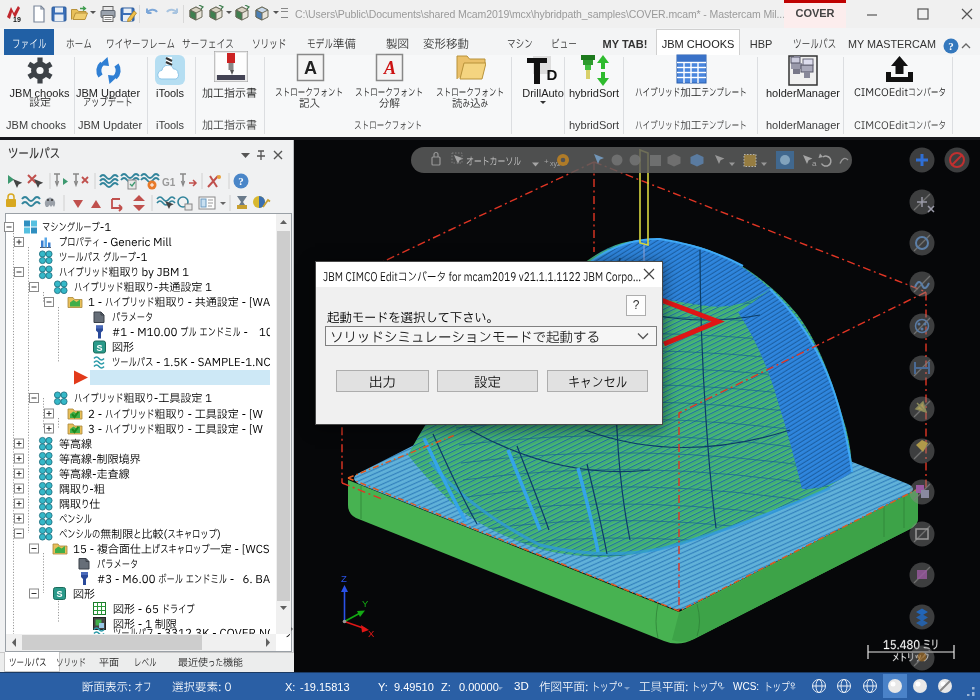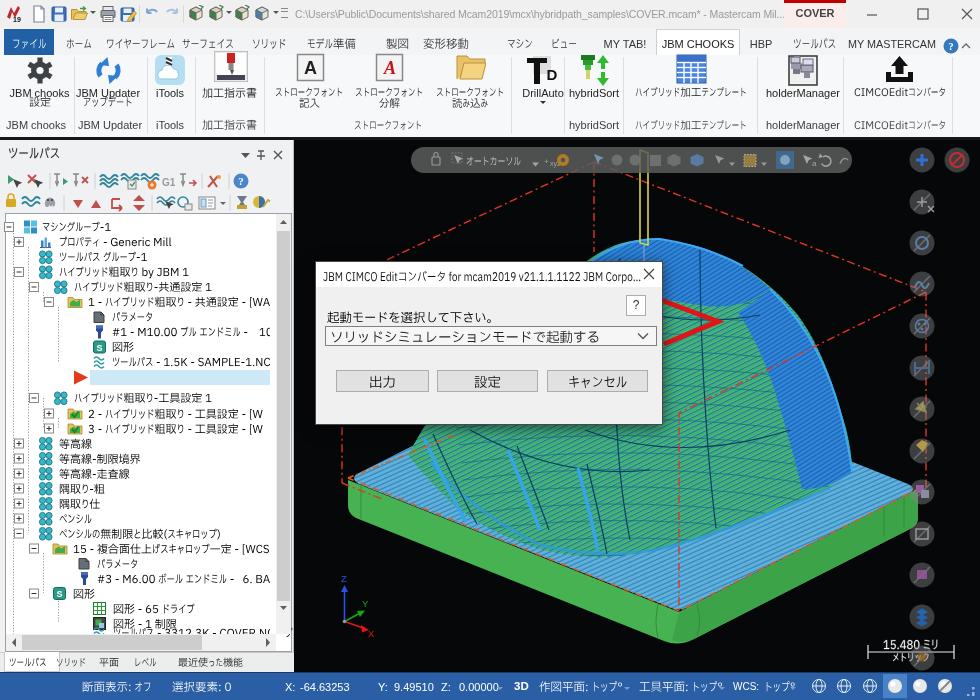--- a/index.html
+++ b/index.html
@@ -106,21 +106,21 @@
     </svg>
 <svg style="position:absolute;left:423.0px;top:48.0px;overflow:visible;" width="1" height="1">
       <path transform="scale(0.01150 -0.01150)" d="M178 364Q253 412 293 458Q333 503 348 557Q364 611 365 691H55V747H460V838H523V747H946V691H649V441Q649 411 634 398Q620 384 588 384H459L445 438H586V691H428Q426 601 406 537Q387 473 342 420Q297 367 217 316ZM255 613Q201 505 85 428L45 472Q103 509 142 551Q180 593 207 644ZM760 643Q876 548 947 451L901 414Q826 513 717 605ZM936 -72Q681 -29 520 41Q332 -42 70 -71L53 -13Q285 11 450 76Q362 123 289 193Q205 136 108 95L78 146Q190 192 270 252Q349 312 405 387L460 363Q442 335 415 305H805V259Q733 155 592 77Q736 21 952 -12ZM521 107Q643 165 725 254H366L337 229Q415 157 521 107ZM1909 792Q1849 714 1766 647Q1682 580 1587 534L1553 592Q1743 683 1858 832ZM1562 413H1444V-74H1383V413H1233Q1229 259 1196 142Q1163 26 1091 -76L1043 -26Q1110 66 1140 169Q1169 272 1172 413H1047V472H1173V737H1067V795H1549V737H1444V472H1562ZM1234 737V472H1383V737ZM1553 309Q1648 355 1734 424Q1819 494 1880 571L1931 533Q1866 452 1777 376Q1688 301 1587 248ZM1961 260Q1884 157 1774 67Q1665 -23 1542 -79L1504 -18Q1624 34 1728 118Q1832 201 1908 298ZM2955 375V332Q2889 173 2752 74Q2615 -24 2414 -77L2390 -19Q2564 26 2675 99Q2650 127 2619 156Q2588 184 2563 203L2609 243Q2636 224 2669 194Q2702 165 2728 136Q2826 212 2881 322H2641Q2549 236 2426 185L2402 232L2361 199L2272 362Q2269 366 2266 366Q2264 365 2264 360V-79H2208V376H2201Q2197 311 2168 246Q2138 182 2075 106L2037 157Q2115 249 2154 334Q2193 418 2201 502H2043V560H2208V713Q2149 697 2067 684L2052 737Q2134 749 2220 774Q2306 799 2365 830L2396 782Q2343 753 2264 728V560H2408V502H2264V386H2269L2285 399Q2292 406 2299 406Q2308 406 2314 395L2403 241Q2496 278 2568 337Q2639 396 2680 465Q2560 392 2406 353L2384 411Q2536 448 2639 509Q2594 555 2537 599L2581 638Q2651 584 2693 543Q2787 611 2839 700H2613Q2526 618 2415 570L2387 622Q2475 661 2542 716Q2609 771 2642 835L2702 819Q2686 786 2660 752H2916V710Q2845 568 2692 472L2742 451Q2719 409 2691 375ZM3732 644H3927Q3927 400 3923 272Q3919 143 3909 57Q3901 -7 3875 -34Q3849 -62 3792 -62H3714L3698 -2H3777Q3804 -2 3818 4Q3833 11 3840 26Q3846 42 3850 74Q3868 226 3868 585H3732Q3730 358 3694 201Q3657 44 3579 -75L3533 -28Q3604 80 3637 223Q3670 366 3672 585H3583V644H3672V833H3732ZM3537 -5Q3437 -22 3302 -35Q3168 -48 3041 -53L3036 0Q3142 4 3268 14V110H3055V159H3268V235H3078V538H3268V613H3046V663H3268V744Q3169 736 3084 733L3075 782Q3344 792 3489 829L3515 782Q3444 763 3326 749V663H3555V613H3326V538H3519V235H3326V159H3530V110H3326V19Q3467 34 3534 45ZM3268 492H3132V411H3268ZM3466 411V492H3326V411ZM3132 366V281H3268V366ZM3326 281H3466V366H3326Z" fill="#333"></path>
     </svg>
 <svg style="position:absolute;left:507.1px;top:48.0px;overflow:visible;" width="1" height="1">
       <path transform="scale(0.01150 -0.01150)" d="M78 699H664V634Q622 523 549 422Q476 322 386 240Q454 147 512 57L474 7Q338 222 190 394L226 444Q294 364 348 292Q430 364 497 452Q563 541 602 631H78ZM1121 594Q1071 630 1011 663Q952 696 899 718L919 783Q969 762 1029 728Q1090 695 1144 657ZM872 70Q1002 95 1097 157Q1192 219 1262 326Q1332 433 1386 596L1432 553Q1351 306 1220 172Q1090 38 886 -3ZM1063 343Q1007 379 947 411Q887 443 837 463L855 528Q908 507 969 474Q1030 442 1084 406ZM1843 510Q1736 607 1611 684L1638 747Q1763 668 1873 570ZM1620 88Q1752 121 1845 185Q1938 249 2004 354Q2071 459 2120 618L2166 577Q2092 334 1965 200Q1838 66 1635 15Z" fill="#333"></path>
     </svg>
 <svg style="position:absolute;left:551.1px;top:48.0px;overflow:visible;" width="1" height="1">
       <path transform="scale(0.01150 -0.01150)" d="M638 816Q679 734 707 652L668 626Q634 720 598 791ZM556 771Q602 670 624 604L583 579Q555 665 514 745ZM202 176Q202 120 221 95Q241 70 285 70H614V3H286Q212 3 180 44Q148 85 148 177V766H202V447Q287 464 382 499Q477 534 561 579L579 512Q494 467 395 432Q296 396 202 375ZM1385 88V20H866V88H1209Q1232 277 1238 475H922V543H1293Q1291 319 1263 88ZM2175 342H1575V418H2175Z" fill="#333"></path>
     </svg>
-<div style="position:absolute;left:625px;top:39.2px;font-family:'Liberation Sans',sans-serif;font-size:11px;line-height:10.7px;color:#333;font-weight:400;white-space:nowrap;transform:translateX(-50%);">MY TAB!</div>
+<div style="position:absolute;left:625px;top:39.2px;font-family:'Liberation Sans',sans-serif;font-size:11px;line-height:10.7px;color:#333;font-weight:700;white-space:nowrap;transform:translateX(-50%);">MY TAB!</div>
 <div class="abs" style="left:656px;top:29px;width:84px;height:26px;background:#fff;border:1px solid #d0d0d0;border-bottom:none;box-sizing:border-box"></div>
 <div style="position:absolute;left:698.0px;top:39.2px;font-family:'Liberation Sans',sans-serif;font-size:11px;line-height:10.7px;color:#222;font-weight:400;white-space:nowrap;transform:translateX(-50%);">JBM CHOOKS</div>
 <div style="position:absolute;left:761.0px;top:39.2px;font-family:'Liberation Sans',sans-serif;font-size:11px;line-height:10.7px;color:#333;font-weight:400;white-space:nowrap;transform:translateX(-50%);">HBP</div>
 <svg style="position:absolute;left:793.4px;top:48.0px;overflow:visible;" width="1" height="1">
       <path transform="scale(0.01150 -0.01150)" d="M352 454Q332 603 286 758L338 778Q379 640 404 471ZM226 41Q351 111 429 207Q507 303 549 434Q591 565 608 748L664 737Q645 546 600 404Q554 263 471 156Q387 50 257 -24ZM150 394Q122 550 71 700L122 725Q173 569 201 415ZM1425 342H825V418H1425ZM2199 393Q2164 245 2099 140Q2035 36 1950 -11H1901V772H1954V69Q2088 165 2153 427ZM1715 767H1768V466Q1768 285 1726 172Q1685 59 1599 -25L1564 32Q1642 106 1679 205Q1715 304 1715 464ZM2800 708Q2800 762 2825 796Q2851 829 2893 829Q2936 829 2961 796Q2986 762 2986 708Q2986 654 2961 620Q2936 587 2893 587Q2851 587 2825 620Q2800 654 2800 708ZM2947 701V715Q2947 744 2932 762Q2918 779 2893 779Q2867 779 2853 762Q2840 744 2840 715V701Q2840 672 2853 654Q2867 637 2893 637Q2918 637 2932 654Q2947 672 2947 701ZM2300 41Q2378 185 2418 344Q2457 502 2469 725L2524 720Q2511 489 2470 320Q2428 151 2348 0ZM2751 725Q2763 507 2804 347Q2844 187 2921 41L2872 0Q2792 153 2751 322Q2709 492 2696 720ZM3644 4Q3532 153 3416 262Q3356 181 3279 115Q3202 49 3111 1L3084 67Q3261 157 3374 310Q3487 462 3518 652H3140V720H3578Q3578 683 3568 623Q3542 458 3451 314Q3568 202 3677 59Z" fill="#333"></path>
     </svg>
 <div style="position:absolute;left:892.0px;top:39.4px;font-family:'Liberation Sans',sans-serif;font-size:10.8px;line-height:10.5px;color:#333;font-weight:400;white-space:nowrap;transform:translateX(-50%);">MY MASTERCAM</div>
 <svg class="abs" style="left:943px;top:38px" width="16" height="16">
       <circle cx="8" cy="8" r="7.5" fill="#3478bd"></circle>
       <text x="8" y="12" font-family="Liberation Serif" font-size="11" font-weight="bold" fill="#fff" text-anchor="middle">?</text>
@@ -908,27 +908,27 @@
       <path transform="scale(0.01000 -0.01000)" d="M139 810H863V524H139ZM802 692V759H199V692ZM199 643V573H802V643ZM49 452H952V400H472V-77H414V30Q257 4 48 -8L43 45L139 51V400H49ZM197 327H414V400H197ZM897 274Q861 163 768 73Q849 16 948 -20L922 -71Q805 -25 724 35Q642 -30 532 -73L501 -24Q608 19 680 71Q609 135 555 227L603 252Q650 171 724 107Q797 174 837 270H519V322H897ZM197 202H414V277H197ZM197 55Q323 64 414 79V152H197ZM1494 479Q1490 349 1466 250Q1441 152 1392 79L1339 126Q1386 196 1408 297Q1430 398 1430 541V757Q1573 761 1694 780Q1814 798 1899 827L1929 770Q1851 743 1734 724Q1618 704 1495 700V539H1955V479H1787V59H1721V479ZM1263 575Q1163 705 1076 782L1122 821Q1219 736 1310 614ZM1963 10 1953 -52H1467Q1353 -52 1288 -6Q1224 39 1217 108H1210Q1206 -3 1062 -66L1039 -6Q1116 27 1148 72Q1180 116 1180 188V411H1048V472H1245V185Q1245 101 1304 56Q1364 10 1464 10ZM2295 827Q2271 713 2226 605V-74H2165V484Q2116 399 2058 341L2020 394Q2099 481 2152 590Q2204 698 2238 845ZM2947 -73Q2706 -34 2545 67Q2504 22 2445 -13Q2386 -48 2305 -76L2277 -21Q2352 4 2405 34Q2458 63 2495 101Q2422 156 2373 221L2419 259Q2468 195 2533 149Q2568 203 2585 290H2343V579H2601V682H2305V738H2601V845H2662V738H2955V682H2662V579H2919V290H2647Q2627 184 2583 116Q2731 25 2966 -13ZM2403 344H2593Q2601 405 2601 501V525H2403ZM2858 525H2662V500Q2662 407 2654 344H2858ZM3274 23Q3380 37 3442 65Q3504 93 3532 141Q3561 189 3561 262Q3561 341 3524 385Q3487 429 3420 429Q3367 429 3295 407Q3224 385 3117 339L3102 405Q3208 450 3285 472Q3362 495 3420 495Q3478 495 3522 466Q3566 438 3590 385Q3614 332 3614 262Q3614 168 3579 106Q3545 43 3474 6Q3402 -30 3286 -45ZM4195 602Q4115 588 4022 583Q3975 274 3896 -8L3844 15Q3920 271 3968 580L3896 579L3830 580V645Q3851 644 3900 644Q3951 644 3978 645Q3988 713 3999 810L4050 800Q4046 755 4031 647Q4121 654 4190 666ZM4130 475Q4276 504 4412 512L4414 447Q4280 439 4136 409ZM4438 12Q4399 2 4350 -4Q4300 -9 4258 -9Q4173 -9 4129 30Q4085 69 4085 144Q4085 215 4114 291L4161 271Q4136 202 4136 155Q4136 57 4259 57Q4346 57 4432 78ZM4827 340 4791 301 4731 449Q4729 452 4728 452Q4726 452 4726 448V-78H4670V444H4663Q4656 283 4572 147L4533 196Q4591 285 4622 388Q4654 491 4663 595H4548V649H4670V839H4726V649H4833V595H4726V473H4731L4744 484Q4753 491 4758 491Q4764 491 4770 479ZM5175 692 5209 729 5240 698Q5286 764 5317 838L5364 814Q5324 732 5274 661Q5294 639 5318 609Q5366 681 5393 734L5439 709Q5407 651 5364 589Q5322 527 5283 480Q5359 488 5395 493Q5380 538 5368 566L5414 582Q5449 497 5468 414L5421 399L5408 450Q5302 431 5196 425L5191 474L5215 475Q5246 509 5288 567Q5241 627 5175 692ZM4943 554Q4893 620 4827 687L4863 724L4894 692Q4940 762 4969 836L5016 815Q4978 725 4927 655Q4944 636 4959 617L4973 600Q5023 682 5047 733L5092 708Q5059 644 5018 579Q4976 514 4939 467Q4985 470 5042 478Q5030 518 5016 553L5063 569Q5093 488 5112 398L5066 383L5054 433Q4948 415 4842 410L4837 461Q4849 461 4875 463Q4906 499 4943 554ZM5416 149 5465 129 5454 -24Q5452 -46 5442 -58Q5431 -69 5414 -69Q5394 -69 5371 -53Q5303 -5 5254 60Q5161 -18 5008 -78L4984 -27Q5062 2 5120 34Q5178 65 5225 104Q5180 179 5153 281H4988V261Q4988 198 4975 157L4979 154L4988 166Q4996 174 5004 174Q5013 174 5021 167L5114 84L5076 44L4982 129Q4975 134 4973 134Q4968 134 4963 125Q4920 28 4811 -71L4774 -26Q4857 47 4895 114Q4933 180 4933 262V281H4833V334H5140Q5114 466 5114 638V834H5166V638Q5166 460 5193 334H5462V281H5206Q5227 205 5264 141Q5310 189 5358 261L5402 232Q5347 148 5293 96Q5337 36 5405 -13ZM5364 335Q5295 367 5251 380L5276 422Q5345 403 5390 376ZM5888 785Q5922 743 5963 680Q6004 617 6028 570L5982 538Q5977 547 5947 601Q5769 573 5554 558L5546 617L5609 621Q5638 667 5668 730Q5698 792 5716 846L5776 832Q5731 711 5682 627Q5816 640 5914 654Q5871 720 5846 754ZM6161 434Q6106 434 6084 455Q6061 476 6061 529V834H6122V680Q6189 703 6258 735Q6326 767 6372 797L6405 749Q6356 717 6278 683Q6201 649 6122 624V541Q6122 510 6132 500Q6142 490 6173 490H6367V624L6423 604V496Q6423 463 6408 448Q6393 434 6360 434ZM5598 -75V505H5971V9Q5971 -28 5956 -42Q5940 -57 5907 -57H5787L5770 0H5912V141H5658V-75ZM5912 350V450H5658V350ZM6376 160 6432 140V2Q6432 -31 6417 -46Q6402 -60 6369 -60H6161Q6107 -60 6084 -38Q6061 -17 6061 35V371H6122V201Q6193 226 6262 262Q6332 297 6383 332L6417 283Q6365 246 6286 207Q6206 168 6122 139V48Q6122 17 6132 7Q6142 -3 6173 -3H6376ZM5658 296V195H5912V296Z" fill="#222"></path>
     </svg>
 <div class="abs" style="left:0;top:672px;width:980px;height:28px;background:#2a5fa5;border-top:1px solid #1b3a63;box-sizing:border-box"></div>
 <svg style="position:absolute;left:82.0px;top:690.5px;overflow:visible;" width="1" height="1">
       <path transform="scale(0.01150 -0.01150)" d="M153 213Q275 347 305 477H159V532H321V830H376V532H535V477H376V403H381L390 412Q399 421 407 421Q414 421 422 411L536 252L497 209L384 371Q381 375 378 374Q376 373 376 368V93H321V424H315Q304 290 185 156ZM957 515V460H838V-75H778V460H625Q623 272 599 146Q575 20 517 -78L469 -31L487 2H126V-75H65V812H126V59H490V9Q531 95 548 207Q566 319 566 488V744Q779 771 905 828L937 778Q878 751 798 730Q717 709 625 697V515ZM528 761Q519 721 496 661Q472 601 452 567L411 592Q430 626 452 683Q473 740 482 780ZM234 574Q224 611 203 662Q182 714 162 752L207 776Q227 737 248 685Q270 633 279 595ZM1954 737H1545Q1527 674 1500 612H1904V-74H1841V-8H1160V-74H1097V612H1436Q1463 670 1483 737H1046V795H1954ZM1317 556H1160V48H1317ZM1377 426H1616V556H1377ZM1676 48H1841V556H1676ZM1377 239H1616V374H1377ZM1616 187H1377V48H1616ZM2958 -10 2926 -65Q2759 3 2654 111Q2550 219 2500 368Q2440 290 2353 230V30Q2498 56 2613 88L2621 29Q2430 -27 2164 -64L2151 -2Q2223 7 2290 19V190Q2194 134 2068 94L2042 151Q2298 231 2429 370H2056V426H2460V530H2127V584H2460V684H2089V739H2460V834H2524V739H2911V684H2524V584H2872V530H2524V426H2945V370H2560Q2601 263 2667 187Q2778 244 2863 322L2907 279Q2814 197 2709 142Q2804 53 2958 -10ZM3154 781H3846V718H3154ZM3061 559H3940V496H3542V29Q3542 -12 3524 -30Q3505 -48 3463 -48H3291L3274 13H3474V496H3061ZM3727 402Q3786 326 3834 246Q3881 165 3930 61L3866 32Q3818 136 3772 217Q3725 298 3671 369ZM3306 386Q3280 286 3232 197Q3185 108 3111 26L3054 67Q3127 147 3170 224Q3212 301 3241 401ZM4092 483V496Q4092 523 4108 538Q4123 554 4153 554Q4183 554 4198 538Q4214 523 4214 496V483Q4214 456 4198 440Q4183 425 4153 425Q4123 425 4108 440Q4092 456 4092 483ZM4092 46V59Q4092 86 4108 102Q4123 117 4153 117Q4183 117 4198 102Q4214 86 4214 59V46Q4214 19 4198 4Q4183 -12 4153 -12Q4123 -12 4108 4Q4092 19 4092 46ZM5235 616V550H5063V52Q5063 -19 5005 -19H4874L4863 48H5011V541H5006Q4981 430 4880 308Q4780 187 4653 93L4623 156Q4851 320 4978 550H4646V616H5011V798H5063V616ZM5403 715H5930Q5926 515 5886 372Q5846 230 5760 135Q5675 40 5539 -10L5514 61Q5636 106 5711 183Q5786 260 5823 372Q5860 485 5869 643H5403Z" fill="#fff"></path>
     </svg>
 <svg style="position:absolute;left:172.0px;top:690.5px;overflow:visible;" width="1" height="1">
       <path transform="scale(0.01150 -0.01150)" d="M217 573Q138 708 66 786L116 821Q156 777 196 720Q237 663 269 607ZM404 512Q357 512 338 528Q320 545 320 587V696H526V757H320V807H584V648H377V596Q377 576 385 569Q393 562 414 562H553V614L607 605V561Q607 512 559 512ZM728 512Q682 512 663 530Q644 548 644 591V696H859V757H644V807H917V648H701V596Q701 576 709 569Q717 562 738 562H886V614L940 603V557Q940 533 928 522Q917 512 890 512ZM779 253H951V200H298V253H464V354H317V407H464V480H524V407H719V480H779V407H932V354H779ZM964 7 954 -54H442Q327 -54 262 -10Q198 34 191 103H184Q182 48 152 6Q122 -35 60 -66L36 -7Q104 27 130 69Q155 111 155 183V406H43V465H218V180Q218 95 278 51Q337 7 439 7ZM719 354H524V253H719ZM310 85Q367 101 422 127Q477 153 514 180L547 139Q507 109 450 82Q394 54 336 37ZM908 35Q868 60 810 88Q752 115 697 136L730 180Q777 163 837 134Q897 104 940 78ZM1421 362Q1354 333 1271 305V13Q1271 -26 1255 -42Q1239 -58 1200 -58H1083L1066 4H1209V286Q1148 267 1051 244L1040 304Q1113 319 1209 347V594H1052V652H1209V834H1271V652H1418V594H1271V366Q1341 389 1411 418ZM1742 412Q1768 144 1952 -21L1914 -73Q1810 22 1753 146Q1696 269 1680 412H1525Q1523 267 1490 148Q1456 29 1382 -73L1335 -29Q1410 71 1438 186Q1466 301 1466 469V789H1905V412ZM1845 731H1526V470H1845ZM2944 733H2642V636H2880V405H2489Q2465 363 2422 303H2943V247H2772Q2715 137 2612 65Q2778 22 2932 -27L2902 -80Q2756 -33 2545 26Q2375 -62 2072 -79L2055 -22Q2186 -14 2284 3Q2382 20 2458 49Q2315 86 2176 119Q2242 178 2303 247H2058V303H2350Q2397 365 2422 405H2121V636H2351V733H2059V789H2944ZM2410 636H2583V733H2410ZM2351 583H2183V458H2351ZM2583 583H2410V458H2583ZM2818 458V583H2642V458ZM2378 247Q2342 202 2286 146Q2384 124 2536 85Q2637 143 2702 247ZM3524 492H3954V440H3533Q3443 363 3362 310Q3414 280 3451 256Q3572 330 3683 423L3730 388Q3605 284 3476 210Q3643 216 3792 228Q3760 257 3714 295L3756 326Q3853 251 3939 158L3895 124Q3867 156 3840 182Q3666 167 3524 160V-74H3460V157Q3247 147 3075 147L3067 202Q3235 202 3360 206Q3372 212 3381 216Q3390 221 3397 225Q3293 291 3170 356L3208 397Q3268 365 3309 341Q3388 391 3448 440H3046V492H3460V575H3108V626H3460V707H3076V758H3460V834H3524V758H3920V707H3524V626H3877V575H3524ZM3667 122Q3812 61 3940 -9L3905 -56Q3789 10 3631 77ZM3067 -1Q3219 51 3317 120L3359 81Q3264 8 3097 -52ZM4092 483V496Q4092 523 4108 538Q4123 554 4153 554Q4183 554 4198 538Q4214 523 4214 496V483Q4214 456 4198 440Q4183 425 4153 425Q4123 425 4108 440Q4092 456 4092 483ZM4092 46V59Q4092 86 4108 102Q4123 117 4153 117Q4183 117 4198 102Q4214 86 4214 59V46Q4214 19 4198 4Q4183 -12 4153 -12Q4123 -12 4108 4Q4092 19 4092 46ZM4618 366Q4618 746 4869 746Q5120 746 5120 366Q5120 -13 4869 -13Q4618 -13 4618 366ZM5032 308V425Q5032 541 4992 607Q4952 673 4869 673Q4786 673 4746 607Q4706 541 4706 425V308Q4706 192 4746 126Q4786 60 4869 60Q4952 60 4992 126Q5032 192 5032 308Z" fill="#fff"></path>
     </svg>
 <div style="position:absolute;left:285.0px;top:681.7px;font-family:'Liberation Sans',sans-serif;font-size:11px;line-height:10.7px;color:#fff;font-weight:400;white-space:nowrap;">X:</div>
-<div style="position:absolute;left:300.0px;top:681.7px;font-family:'Liberation Sans',sans-serif;font-size:11px;line-height:10.7px;color:#fff;font-weight:400;white-space:nowrap;">-64.63253</div>
+<div style="position:absolute;left:300.0px;top:681.7px;font-family:'Liberation Sans',sans-serif;font-size:11px;line-height:10.7px;color:#fff;font-weight:400;white-space:nowrap;">-19.15813</div>
 <div style="position:absolute;left:378.0px;top:681.7px;font-family:'Liberation Sans',sans-serif;font-size:11px;line-height:10.7px;color:#fff;font-weight:400;white-space:nowrap;">Y:</div>
 <div style="position:absolute;left:394.0px;top:681.7px;font-family:'Liberation Sans',sans-serif;font-size:11px;line-height:10.7px;color:#fff;font-weight:400;white-space:nowrap;text-align:center;">9.49510</div>
 <div style="position:absolute;left:441.0px;top:681.7px;font-family:'Liberation Sans',sans-serif;font-size:11px;line-height:10.7px;color:#fff;font-weight:400;white-space:nowrap;">Z:</div>
 <div style="position:absolute;left:459.0px;top:681.7px;font-family:'Liberation Sans',sans-serif;font-size:11px;line-height:10.7px;color:#fff;font-weight:400;white-space:nowrap;">0.00000</div>
 <div class="abs" style="left:497px;top:687px;width:0;height:0;border:3.5px solid transparent;border-top-color:#7a9cc8"></div>
-<div style="position:absolute;left:514.0px;top:681.3px;font-family:'Liberation Sans',sans-serif;font-size:11.5px;line-height:11.2px;color:#fff;font-weight:700;white-space:nowrap;">3D</div>
+<div style="position:absolute;left:514.0px;top:681.3px;font-family:'Liberation Sans',sans-serif;font-size:11.5px;line-height:11.2px;color:#fff;font-weight:400;white-space:nowrap;">3D</div>
 <svg style="position:absolute;left:539.0px;top:690.5px;overflow:visible;" width="1" height="1">
       <path transform="scale(0.01150 -0.01150)" d="M343 824Q308 692 248 577V-74H184V473Q130 397 67 342L28 397Q121 484 182 590Q243 696 284 844ZM960 629H618V464H931V405H618V236H931V176H618V-75H553V629H501Q430 500 334 397L286 446Q366 531 425 628Q484 724 524 843L587 823Q567 765 532 690H960ZM1077 -80V803H1923V-80H1859V-10H1141V-80ZM1141 48H1859V745H1141ZM1516 488Q1499 532 1470 586Q1441 641 1418 674L1469 696Q1493 663 1521 610Q1549 558 1567 513ZM1208 134Q1340 195 1449 287Q1313 356 1205 390L1235 441Q1349 405 1495 329Q1638 469 1731 683L1786 658Q1699 454 1548 300Q1681 227 1781 152L1749 101Q1645 182 1504 258Q1389 152 1244 81ZM1345 451Q1327 493 1298 544Q1269 594 1242 633L1295 658Q1321 621 1349 571Q1377 521 1396 477ZM2526 346H2949V286H2526V-67H2459V286H2051V346H2459V719H2085V780H2916V719H2526ZM2649 433Q2688 483 2728 549Q2767 615 2792 672L2851 642Q2823 581 2784 514Q2745 447 2706 397ZM2204 671Q2235 625 2272 559Q2310 493 2338 433L2280 405Q2255 460 2216 529Q2177 598 2147 642ZM3954 737H3545Q3527 674 3500 612H3904V-74H3841V-8H3160V-74H3097V612H3436Q3463 670 3483 737H3046V795H3954ZM3317 556H3160V48H3317ZM3377 426H3616V556H3377ZM3676 48H3841V556H3676ZM3377 239H3616V374H3377ZM3616 187H3377V48H3616ZM4092 483V496Q4092 523 4108 538Q4123 554 4153 554Q4183 554 4198 538Q4214 523 4214 496V483Q4214 456 4198 440Q4183 425 4153 425Q4123 425 4108 440Q4092 456 4092 483ZM4092 46V59Q4092 86 4108 102Q4123 117 4153 117Q4183 117 4198 102Q4214 86 4214 59V46Q4214 19 4198 4Q4183 -12 4153 -12Q4123 -12 4108 4Q4092 19 4092 46ZM5180 238Q5008 359 4848 432V-30H4794V785H4848V508Q5030 423 5204 302ZM5644 332Q5628 448 5589 596L5642 613Q5682 447 5696 347ZM5540 7Q5646 67 5710 145Q5775 223 5808 329Q5842 435 5856 587L5911 578Q5896 418 5858 300Q5821 183 5751 94Q5681 6 5570 -60ZM5479 283Q5452 422 5413 549L5465 570Q5506 430 5529 303ZM6783 728Q6783 674 6758 640Q6732 607 6689 607Q6670 607 6656 614Q6639 358 6546 204Q6452 50 6268 -23L6245 48Q6363 96 6438 172Q6513 249 6552 361Q6592 473 6601 630H6136V700H6598Q6596 714 6596 728Q6596 782 6622 816Q6647 849 6689 849Q6732 849 6758 816Q6783 782 6783 728ZM6743 735Q6743 764 6729 782Q6715 799 6689 799Q6664 799 6650 782Q6636 764 6636 735V721Q6636 692 6650 674Q6664 657 6689 657Q6715 657 6729 674Q6743 692 6743 721ZM6873 569Q6873 620 6896 661Q6920 702 6960 726Q7000 749 7049 749Q7098 749 7138 726Q7178 702 7202 661Q7225 620 7225 569Q7225 518 7202 477Q7178 436 7138 412Q7098 389 7049 389Q7000 389 6960 412Q6920 436 6896 477Q6873 518 6873 569ZM7155 569Q7155 619 7126 652Q7097 685 7049 685Q7001 685 6972 652Q6943 619 6943 569Q6943 519 6972 486Q7001 453 7049 453Q7097 453 7126 486Q7155 519 7155 569Z" fill="#fff"></path>
     </svg>
 <div class="abs" style="left:624px;top:687px;width:0;height:0;border:3.5px solid transparent;border-top-color:#7a9cc8"></div>
 <svg style="position:absolute;left:639.0px;top:690.5px;overflow:visible;" width="1" height="1">
       <path transform="scale(0.01150 -0.01150)" d="M527 690V69H949V3H51V69H457V690H84V754H916V690ZM1164 805H1835V296H1164ZM1773 654V751H1226V654ZM1773 503V602H1226V503ZM1226 451V350H1773V451ZM1054 202H1947V146H1054ZM1049 -22Q1225 29 1353 117L1397 77Q1269 -19 1081 -75ZM1629 117Q1765 70 1951 -24L1912 -75Q1751 13 1595 70ZM2526 346H2949V286H2526V-67H2459V286H2051V346H2459V719H2085V780H2916V719H2526ZM2649 433Q2688 483 2728 549Q2767 615 2792 672L2851 642Q2823 581 2784 514Q2745 447 2706 397ZM2204 671Q2235 625 2272 559Q2310 493 2338 433L2280 405Q2255 460 2216 529Q2177 598 2147 642ZM3954 737H3545Q3527 674 3500 612H3904V-74H3841V-8H3160V-74H3097V612H3436Q3463 670 3483 737H3046V795H3954ZM3317 556H3160V48H3317ZM3377 426H3616V556H3377ZM3676 48H3841V556H3676ZM3377 239H3616V374H3377ZM3616 187H3377V48H3616ZM4092 483V496Q4092 523 4108 538Q4123 554 4153 554Q4183 554 4198 538Q4214 523 4214 496V483Q4214 456 4198 440Q4183 425 4153 425Q4123 425 4108 440Q4092 456 4092 483ZM4092 46V59Q4092 86 4108 102Q4123 117 4153 117Q4183 117 4198 102Q4214 86 4214 59V46Q4214 19 4198 4Q4183 -12 4153 -12Q4123 -12 4108 4Q4092 19 4092 46ZM5180 238Q5008 359 4848 432V-30H4794V785H4848V508Q5030 423 5204 302ZM5644 332Q5628 448 5589 596L5642 613Q5682 447 5696 347ZM5540 7Q5646 67 5710 145Q5775 223 5808 329Q5842 435 5856 587L5911 578Q5896 418 5858 300Q5821 183 5751 94Q5681 6 5570 -60ZM5479 283Q5452 422 5413 549L5465 570Q5506 430 5529 303ZM6783 728Q6783 674 6758 640Q6732 607 6689 607Q6670 607 6656 614Q6639 358 6546 204Q6452 50 6268 -23L6245 48Q6363 96 6438 172Q6513 249 6552 361Q6592 473 6601 630H6136V700H6598Q6596 714 6596 728Q6596 782 6622 816Q6647 849 6689 849Q6732 849 6758 816Q6783 782 6783 728ZM6743 735Q6743 764 6729 782Q6715 799 6689 799Q6664 799 6650 782Q6636 764 6636 735V721Q6636 692 6650 674Q6664 657 6689 657Q6715 657 6729 674Q6743 692 6743 721ZM6873 569Q6873 620 6896 661Q6920 702 6960 726Q7000 749 7049 749Q7098 749 7138 726Q7178 702 7202 661Q7225 620 7225 569Q7225 518 7202 477Q7178 436 7138 412Q7098 389 7049 389Q7000 389 6960 412Q6920 436 6896 477Q6873 518 6873 569ZM7155 569Q7155 619 7126 652Q7097 685 7049 685Q7001 685 6972 652Q6943 619 6943 569Q6943 519 6972 486Q7001 453 7049 453Q7097 453 7126 486Q7155 519 7155 569Z" fill="#fff"></path>
     </svg>
 <div class="abs" style="left:719px;top:687px;width:0;height:0;border:3.5px solid transparent;border-top-color:#7a9cc8"></div>
 <div style="position:absolute;left:733.0px;top:681.3px;font-family:'Liberation Sans',sans-serif;font-size:10px;line-height:11.2px;color:#fff;font-weight:400;white-space:nowrap;">WCS:</div>
 <svg style="position:absolute;left:764.0px;top:690.5px;overflow:visible;" width="1" height="1">

